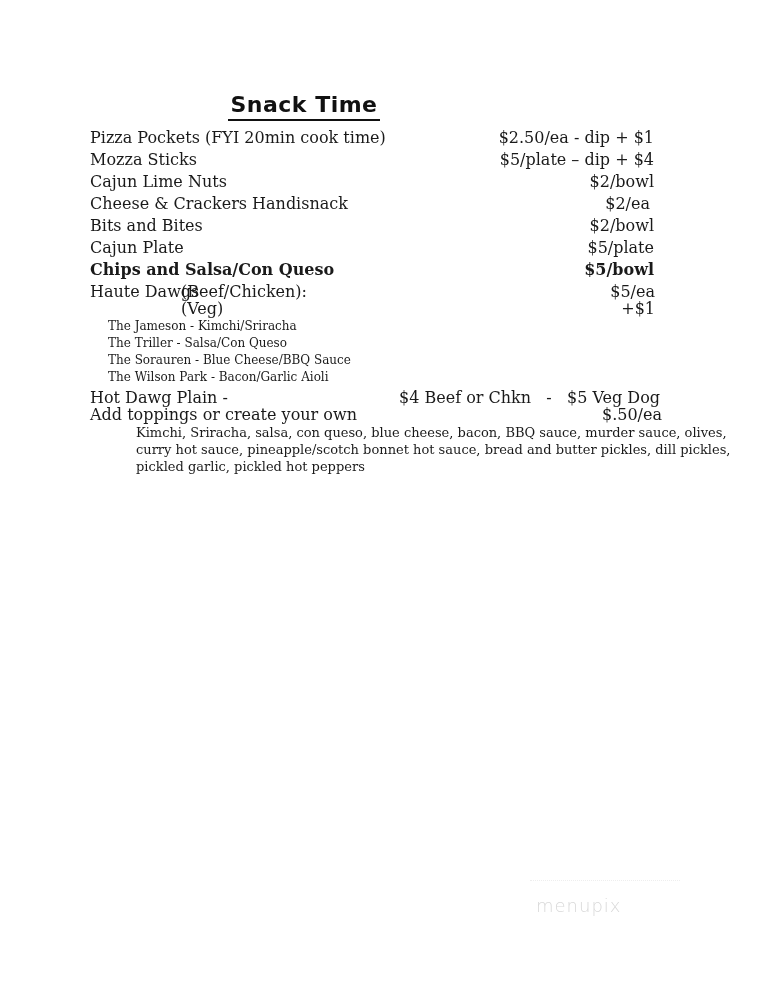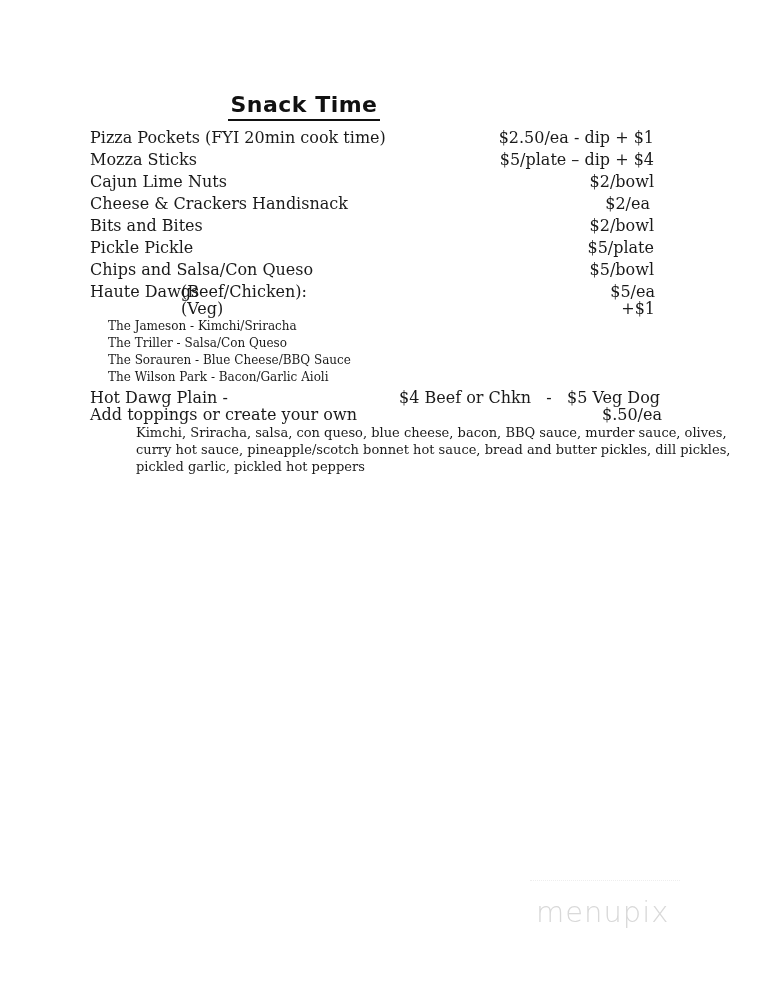--- a/index.html
+++ b/index.html
@@ -69,21 +69,21 @@
       width: 540px;
       font-size: 13px;
       line-height: 17px;
     }
     .toppings div { white-space: nowrap; }
     .watermark {
       position: absolute;
       left: 536px;
       top: 895px;
       font-family: "DejaVu Sans", sans-serif;
-      font-size: 29px;
+      font-size: 18px;
       font-weight: 300;
       letter-spacing: 1px;
       color: #d9d9d9;
     }
     .watermark-top {
       position: absolute;
       left: 530px;
       top: 880px;
       width: 150px;
       height: 6px;
@@ -113,24 +113,24 @@
   </div>
   <div class="row" style="top:196px;text-decoration:underline;">
     <span class="name">Cheese &amp; Crackers Handisnack</span>
     <span class="price" style="right:4px;">$2/ea</span>
   </div>
   <div class="row" style="top:218px;">
     <span class="name">Bits and Bites</span>
     <span class="price">$2/bowl</span>
   </div>
   <div class="row" style="top:240px;">
-    <span class="name">Pickle Pickle</span>
+    <span class="name">Cajun Plate</span>
     <span class="price">$5/plate</span>
   </div>
-  <div class="row" style="top:262px;">
+  <div class="row" style="top:262px;font-weight:bold;">
     <span class="name">Chips and Salsa/Con Queso</span>
     <span class="price">$5/bowl</span>
   </div>
 
   <div class="row" style="top:284px;">
     <span class="name">Haute Dawgs</span>
     <span class="name" style="left:91px;">(Beef/Chicken):</span>
     <span class="price" style="right:-1px;">$5/ea</span>
   </div>
   <div class="row" style="top:301px;">

